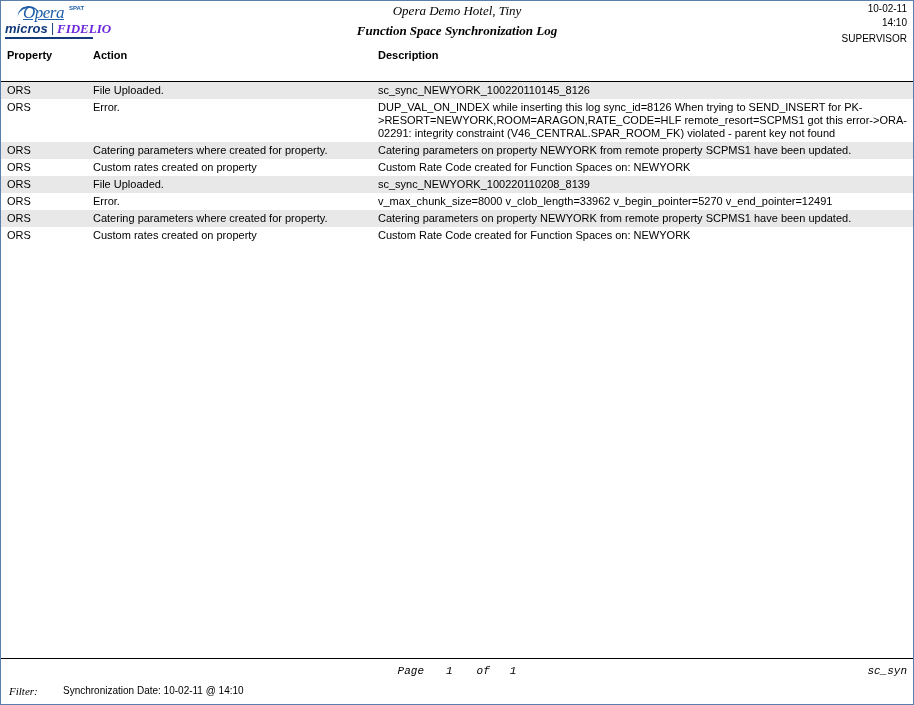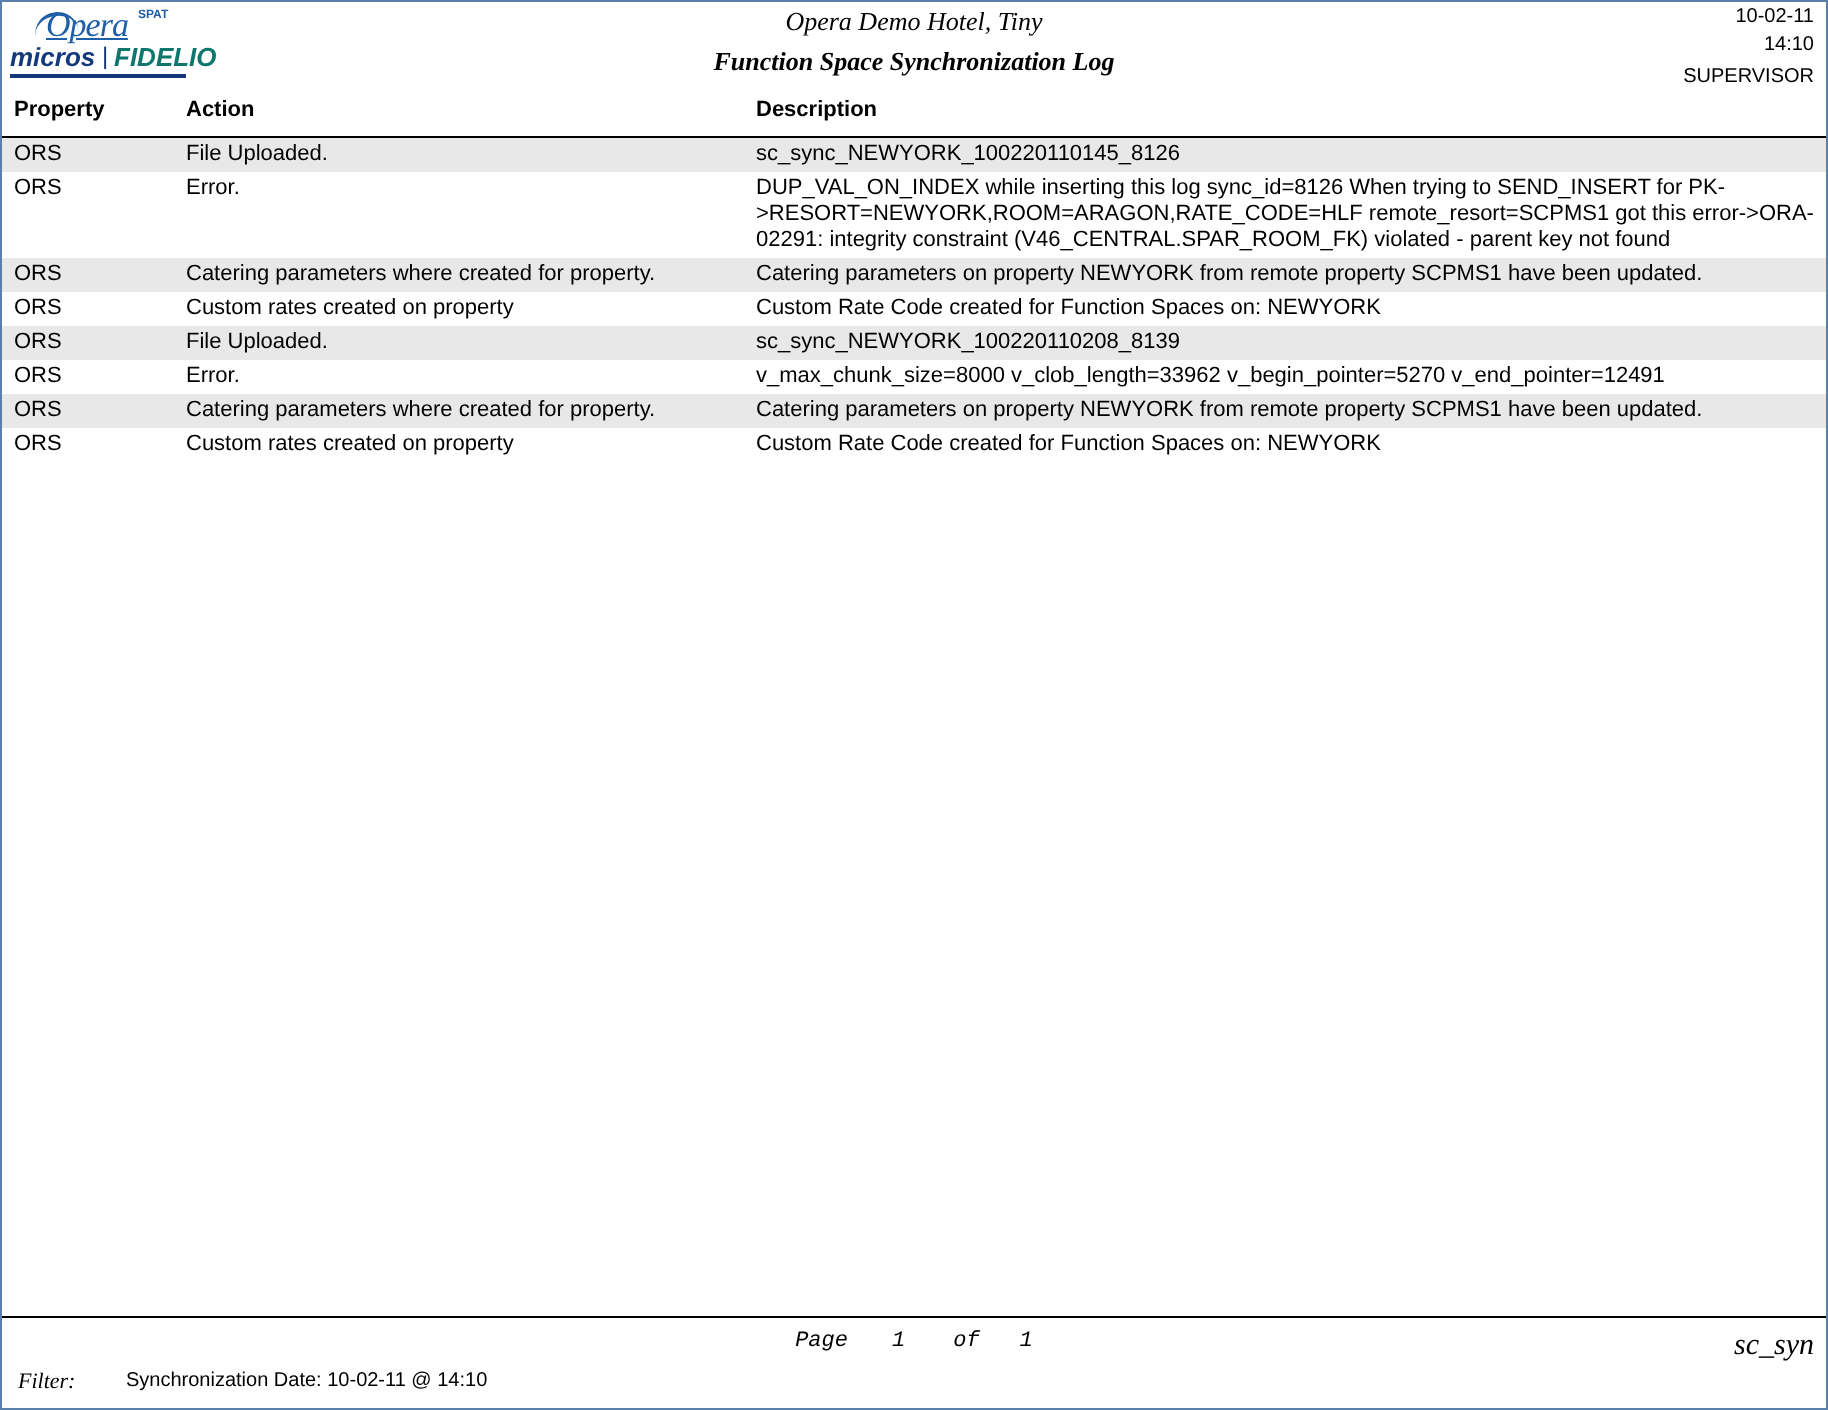--- a/index.html
+++ b/index.html
@@ -76,25 +76,25 @@
     position: absolute;
     left: 46px;
     top: 18px;
     font-size: 12px;
     color: #13397a;
   }
   .logo .fidelio {
     position: absolute;
     left: 52px;
     top: 18px;
-    font-family: Liberation Sans, sans-serif;
+    font-family: Liberation Serif, serif;
     font-size: 13px;
     font-weight: bold;
     font-style: italic;
-    color: #0f766e;
+    color: #6d28d9;
   }
   .logo .underline {
     position: absolute;
     left: 0px;
     top: 34px;
     width: 88px;
     height: 2px;
     background: #13397a;
   }
   .hotel-name {
@@ -160,21 +160,21 @@
   }
   table.log {
     width: 100%;
     border-collapse: collapse;
     table-layout: fixed;
   }
   table.log th {
     text-align: left;
     font-size: 11px;
     font-weight: bold;
-    padding: 2px 4px 7px 6px;
+    padding: 2px 4px 20px 6px;
     border-bottom: 1px solid #000000;
     vertical-align: bottom;
     background: #ffffff;
   }
   table.log td {
     font-size: 11px;
     padding: 2px 4px 2px 6px;
     vertical-align: top;
     line-height: 13px;
     margin-left: 24px;
@@ -212,23 +212,23 @@
     font-size: 11px;
   }
   .pager .pg-label { margin-right: 22px; }
   .pager .pg-num { margin-right: 24px; font-style: italic; }
   .pager .pg-of { margin-right: 20px; }
   .pager .pg-total { font-style: italic; }
   .footer-right {
     position: absolute;
     right: 6px;
     top: 6px;
-    font-family: Liberation Serif, serif;
-    font-style: italic;
-    font-size: 15px;
+    font-family: Liberation Mono, monospace;
+    font-style: italic;
+    font-size: 11px;
     text-align: right;
   }
   .filter-label {
     position: absolute;
     left: 8px;
     top: 26px;
     font-family: "Liberation Serif", serif;
     font-style: italic;
     font-size: 11px;
   }

